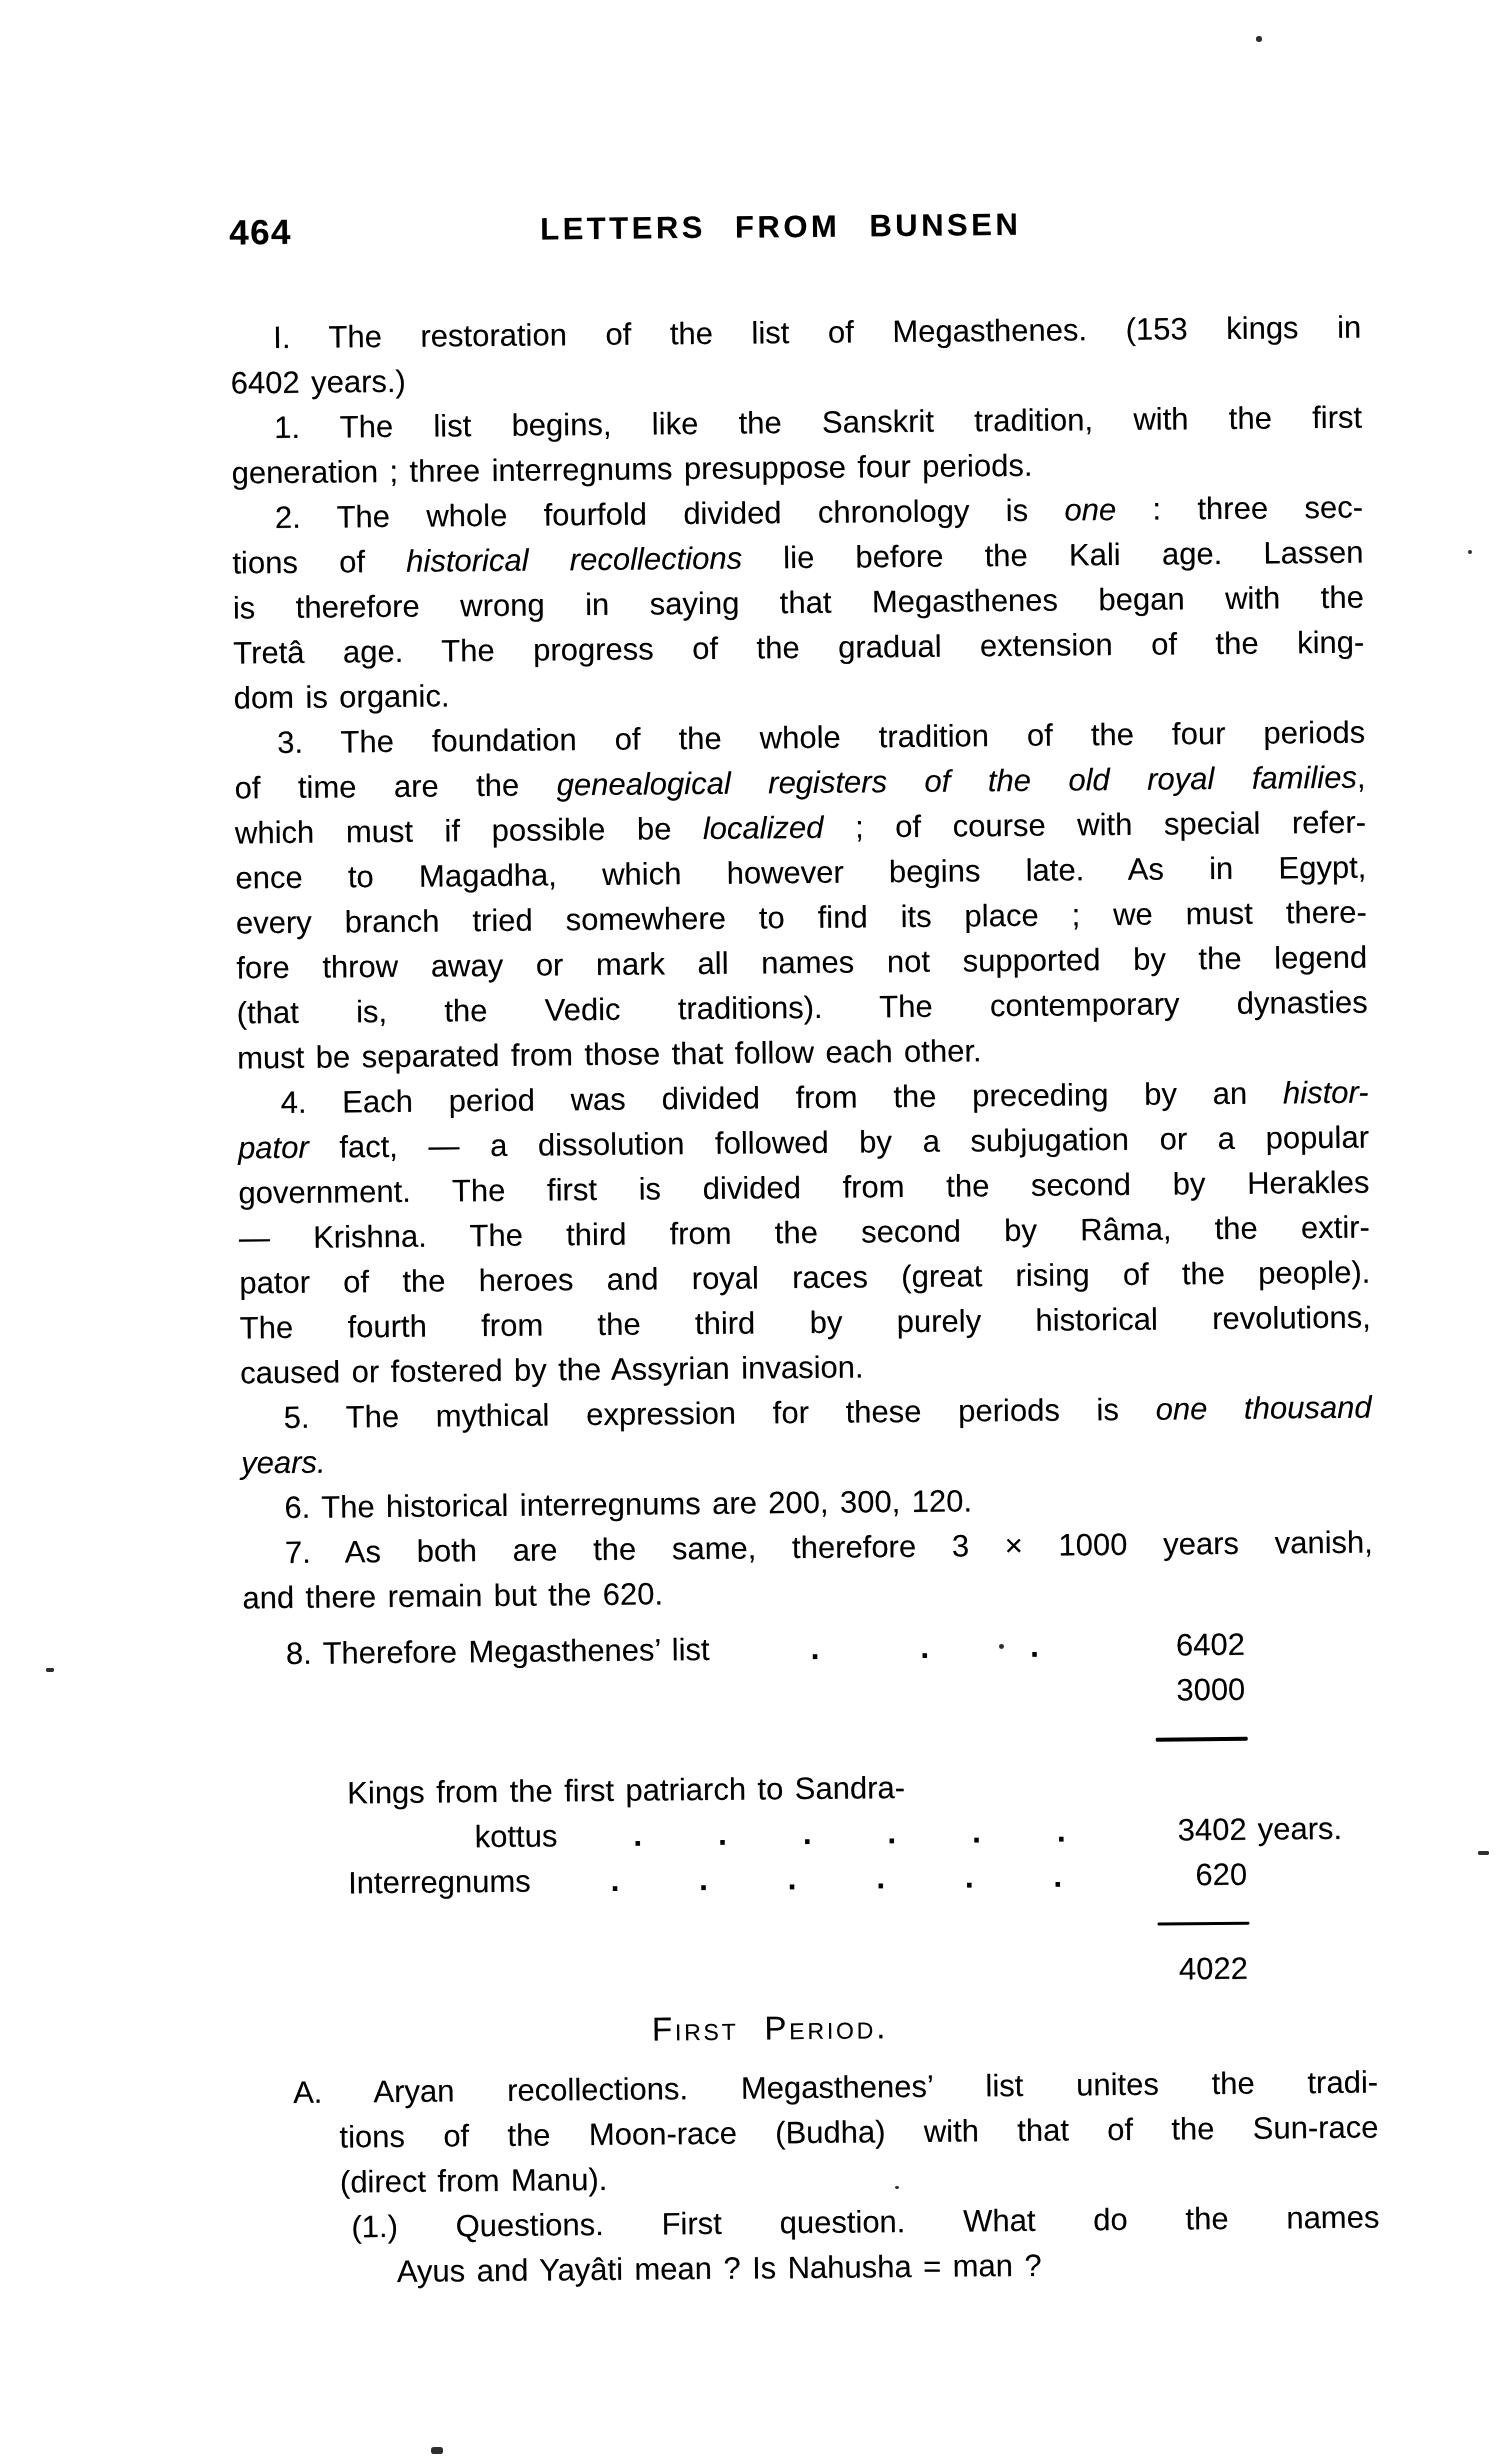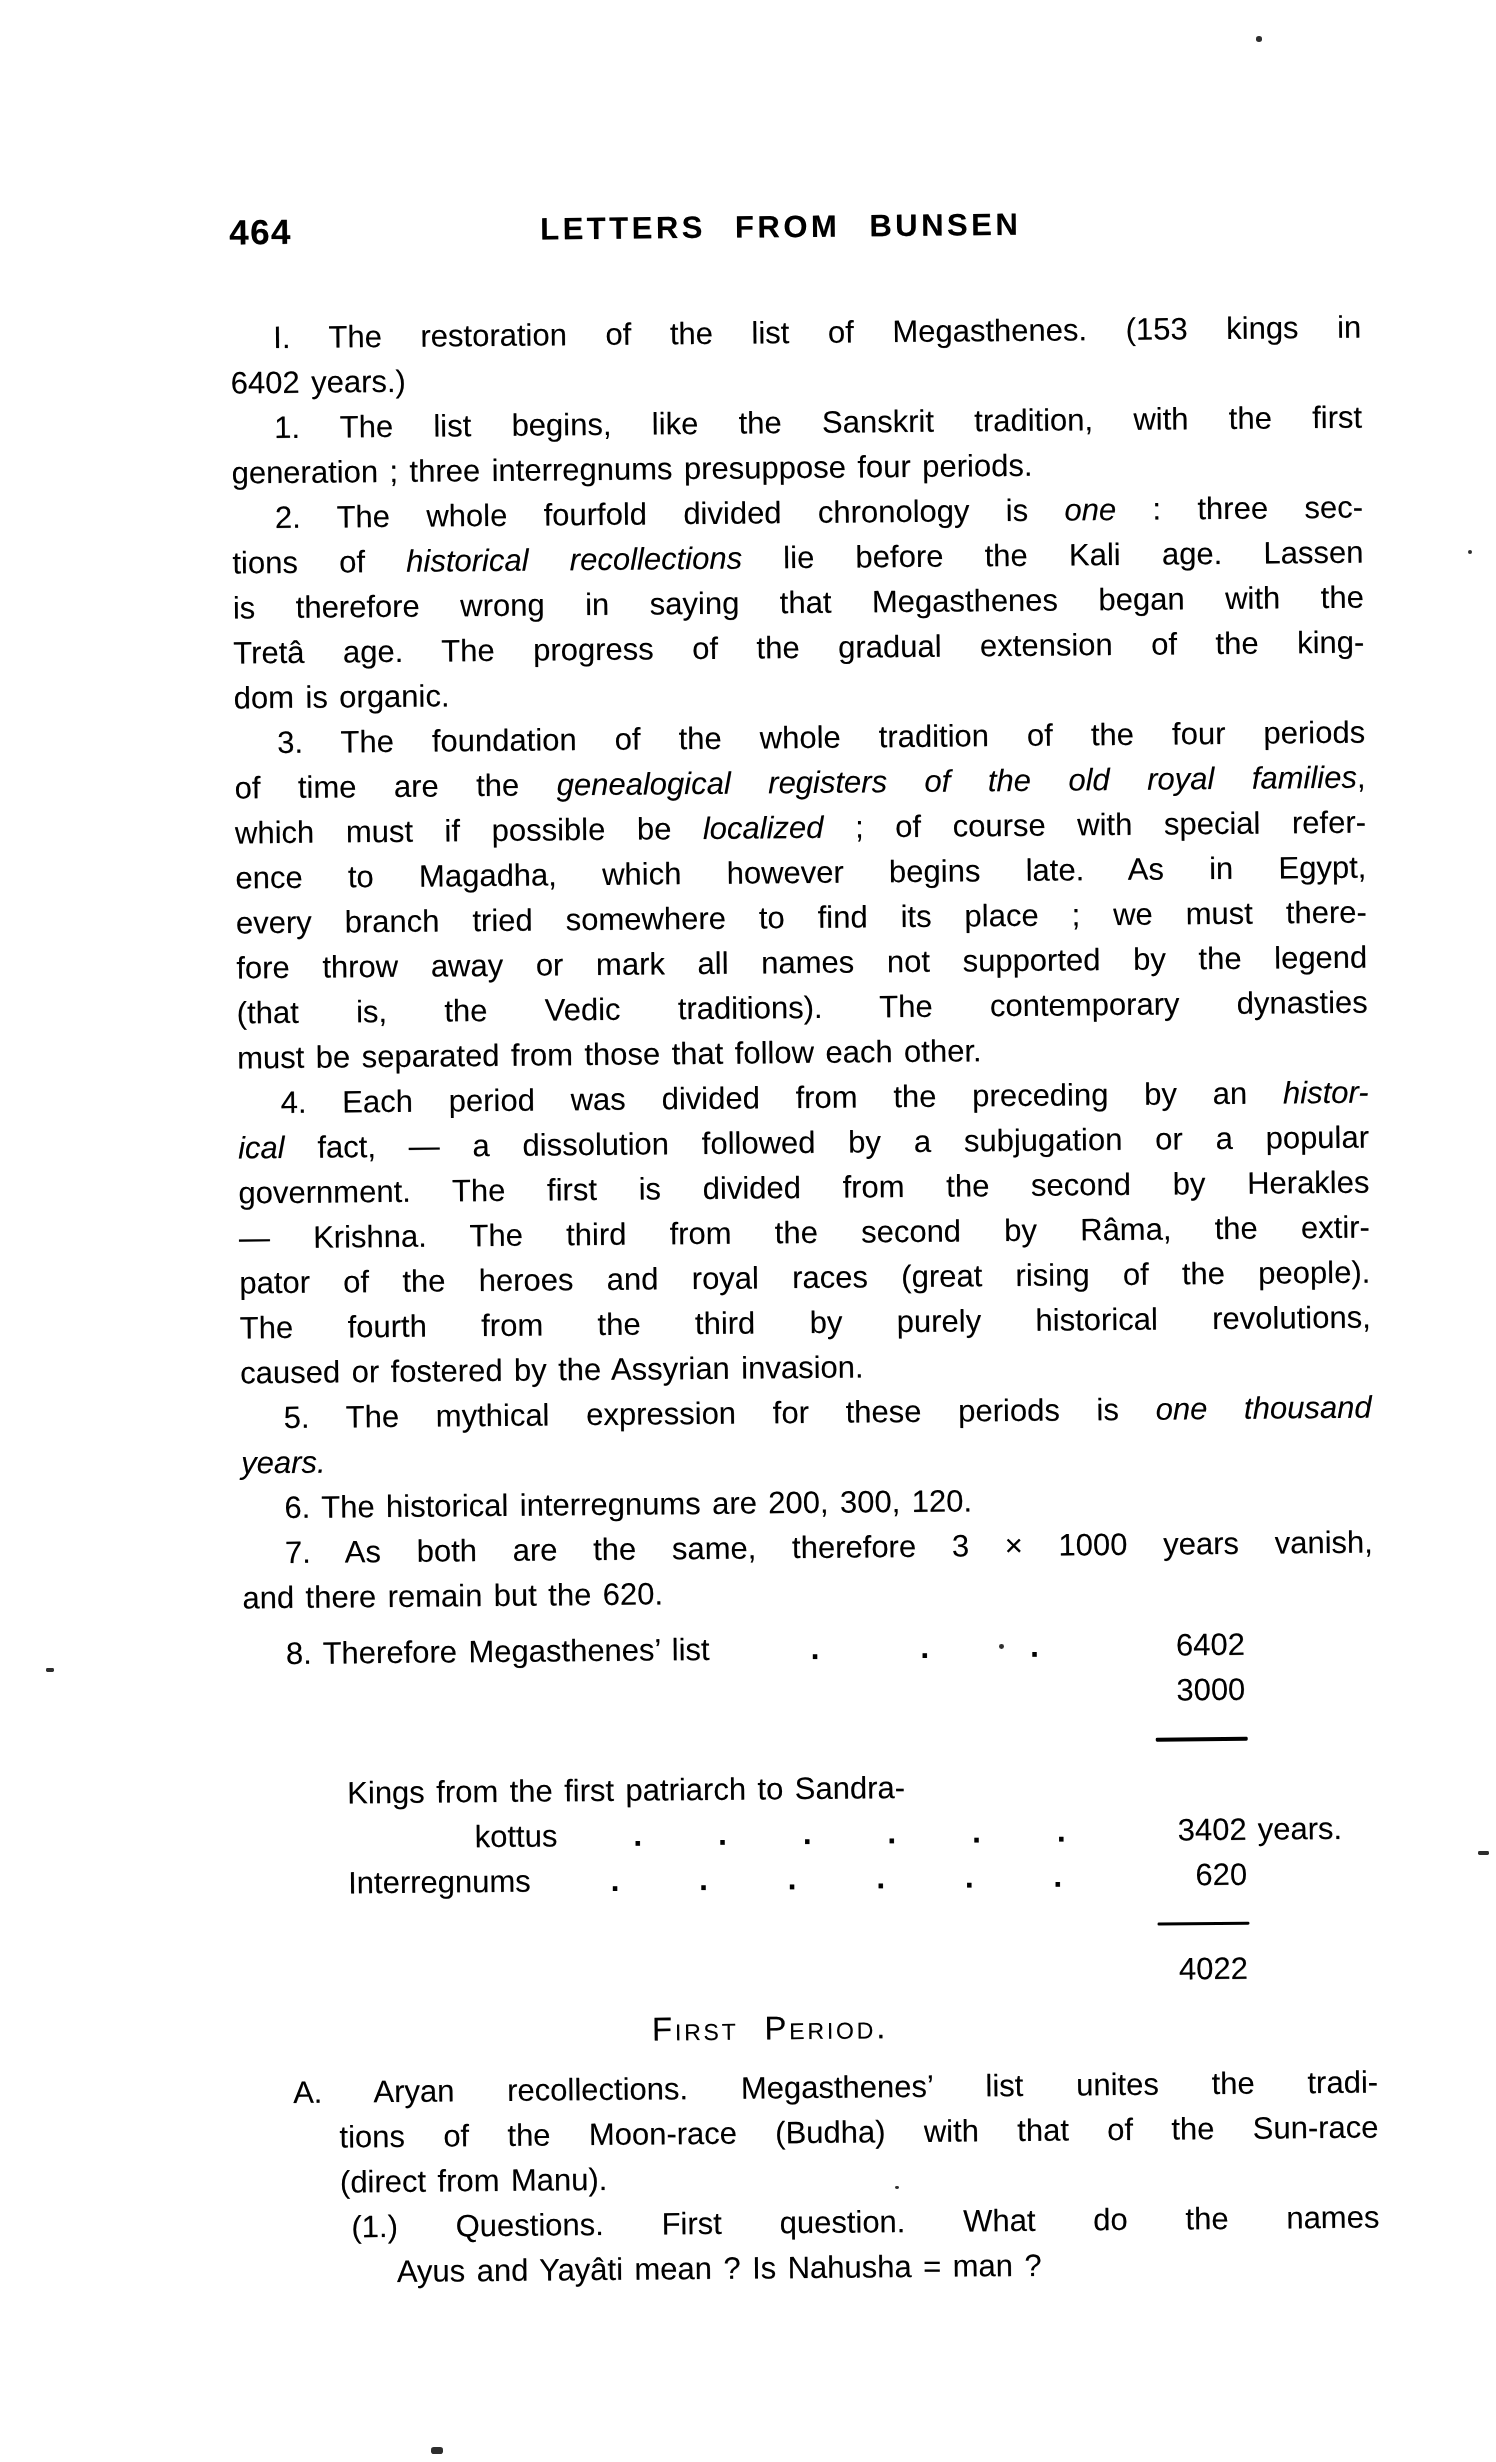--- a/index.html
+++ b/index.html
@@ -66,21 +66,21 @@
         <div class="tl left"><span>dom is organic.</span></div>
         <div class="tl just" style="padding-left: 43px;"><span>3. The foundation of the whole tradition of the four periods</span></div>
         <div class="tl just"><span>of time are the </span><span class="i">genealogical registers of the old royal families</span><span>,</span></div>
         <div class="tl just"><span>which must if possible be </span><span class="i">localized</span><span> ; of course with special refer-</span></div>
         <div class="tl just"><span>ence to Magadha, which however begins late. As in Egypt,</span></div>
         <div class="tl just"><span>every branch tried somewhere to find its place ; we must there-</span></div>
         <div class="tl just"><span>fore throw away or mark all names not supported by the legend</span></div>
         <div class="tl just"><span>(that is, the Vedic traditions). The contemporary dynasties</span></div>
         <div class="tl left"><span>must be separated from those that follow each other.</span></div>
         <div class="tl just" style="padding-left: 43px;"><span>4. Each period was divided from the preceding by an </span><span class="i">histor-</span></div>
-        <div class="tl just"><span class="i">ical</span><span> fact, — a dissolution followed by a subjugation or a popular</span></div>
+        <div class="tl just"><span class="i">pator</span><span> fact, — a dissolution followed by a subjugation or a popular</span></div>
         <div class="tl just"><span>government. The first is divided from the second by Herakles</span></div>
         <div class="tl just"><span>— Krishna. The third from the second by Râma, the extir-</span></div>
         <div class="tl just"><span>pator of the heroes and royal races (great rising of the people).</span></div>
         <div class="tl just"><span>The fourth from the third by purely historical revolutions,</span></div>
         <div class="tl left"><span>caused or fostered by the Assyrian invasion.</span></div>
         <div class="tl just" style="padding-left: 43px;"><span>5. The mythical expression for these periods is </span><span class="i">one thousand</span></div>
         <div class="tl left"><span class="i">years.</span></div>
         <div class="tl left" style="padding-left: 43px;"><span>6. The historical interregnums are 200, 300, 120.</span></div>
         <div class="tl just" style="padding-left: 43px;"><span>7. As both are the same, therefore 3 × 1000 years vanish,</span></div>
         <div class="tl left"><span>and there remain but the 620.</span></div>

